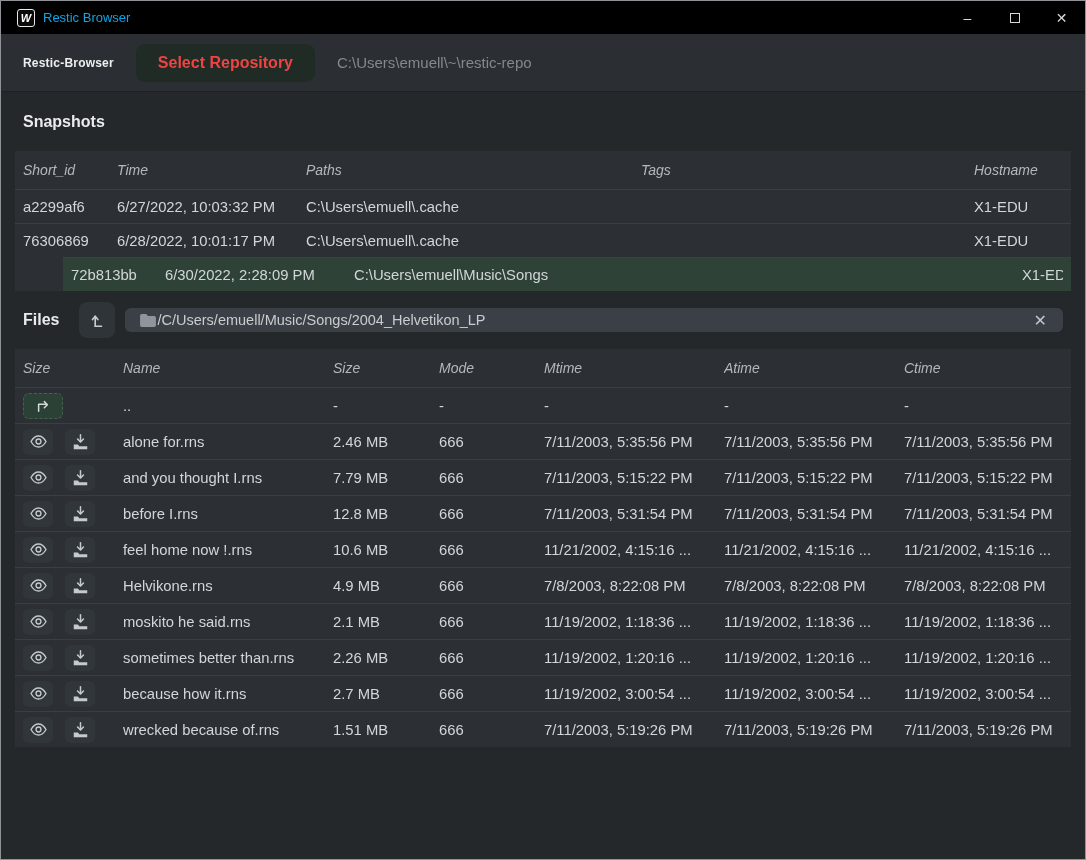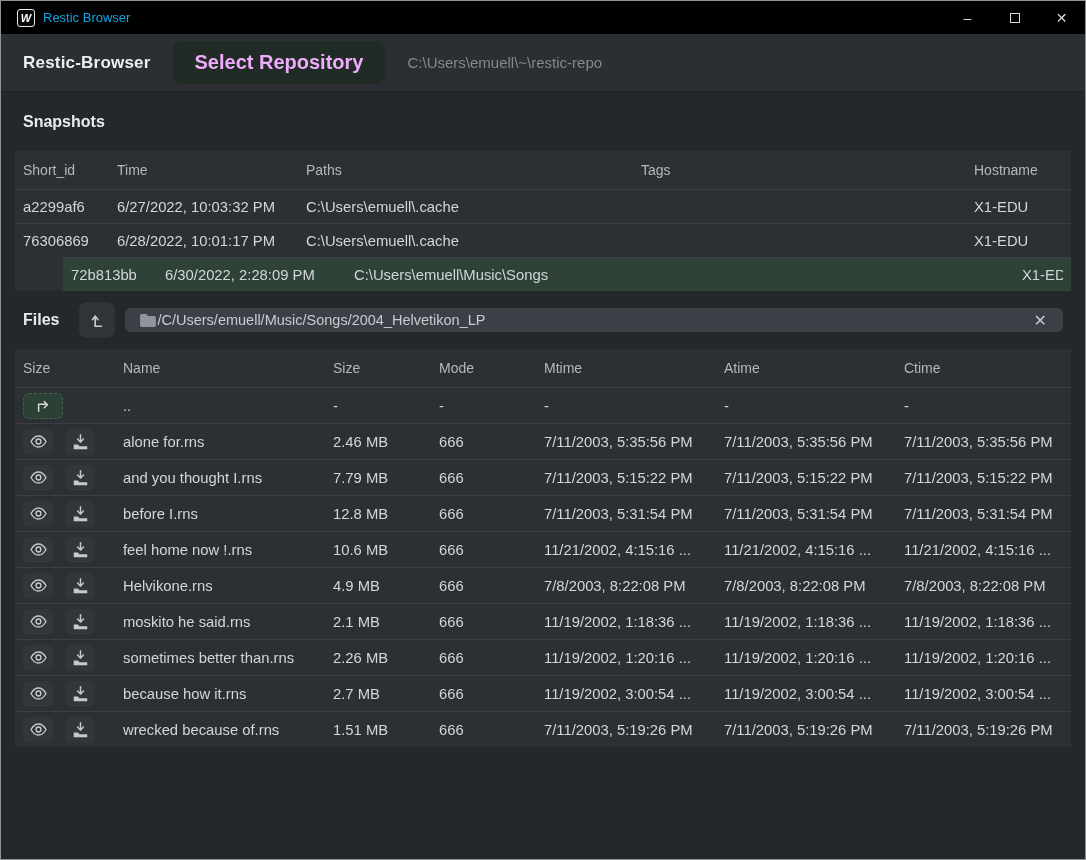--- a/index.html
+++ b/index.html
@@ -35,37 +35,37 @@
     color:#d8d8d8; font-size:14px; cursor:default;
   }
   .win-btn .max-box { width:10px; height:10px; border:1px solid #d8d8d8; }
   
   .header {
     height:58px; background:#2b2e32;
     display:flex; align-items:center; gap:22px;
     padding:0 22px; flex:0 0 auto;
     border-bottom:1px solid #1e2124;
   }
-  .header-title { font-size:17px; font-weight:bold; color:#eceeef; letter-spacing:.2px; }
+  .header-title { font-size:12px; font-weight:bold; color:#eceeef; letter-spacing:.2px; }
   .select-repo-btn {
-    background:#1f2b24; color:#f0abfc; border:none; border-radius:9px;
-    font-family:inherit; font-size:20px; font-weight:bold;
+    background:#1f2b24; color:#ef4444; border:none; border-radius:9px;
+    font-family:inherit; font-size:16px; font-weight:bold;
     padding:10px 22px; cursor:pointer;
   }
   .repo-path { color:#84898e; font-size:15px; }
   
   .section-head {
     height:59px; display:flex; align-items:center; padding:0 22px;
   }
   .section-title { font-size:16px; font-weight:bold; color:#e9ebec; }
   
   .table { margin:0 14px; background:#2c3034; }
   .snap-grid { display:grid; grid-template-columns:94px 189px 335px 333px 1fr; align-items:center; padding:0 8px; }
   .file-grid { display:grid; grid-template-columns:100px 210px 106px 105px 180px 180px 1fr; align-items:center; padding:0 8px; }
-  .thead { height:38px; color:#b4b8bc; font-size:14px; }
+  .thead { height:38px; color:#b4b8bc; font-size:14px;font-style:italic; }
   .trow  { border-top:1px solid #3b3f43; font-size:14.8px; color:#d3d6d9; }
   .snap-row { height:34px; cursor:default; }
   .snap-row.selected { background:#2e4237;margin-left:48px; }
   .file-row { height:36px; }
   .cell { overflow:hidden; white-space:nowrap; padding-right:10px; }
   
   .files-bar {
     height:58px; display:flex; align-items:center; gap:10px;
     padding:0 22px 0 22px;
   }

